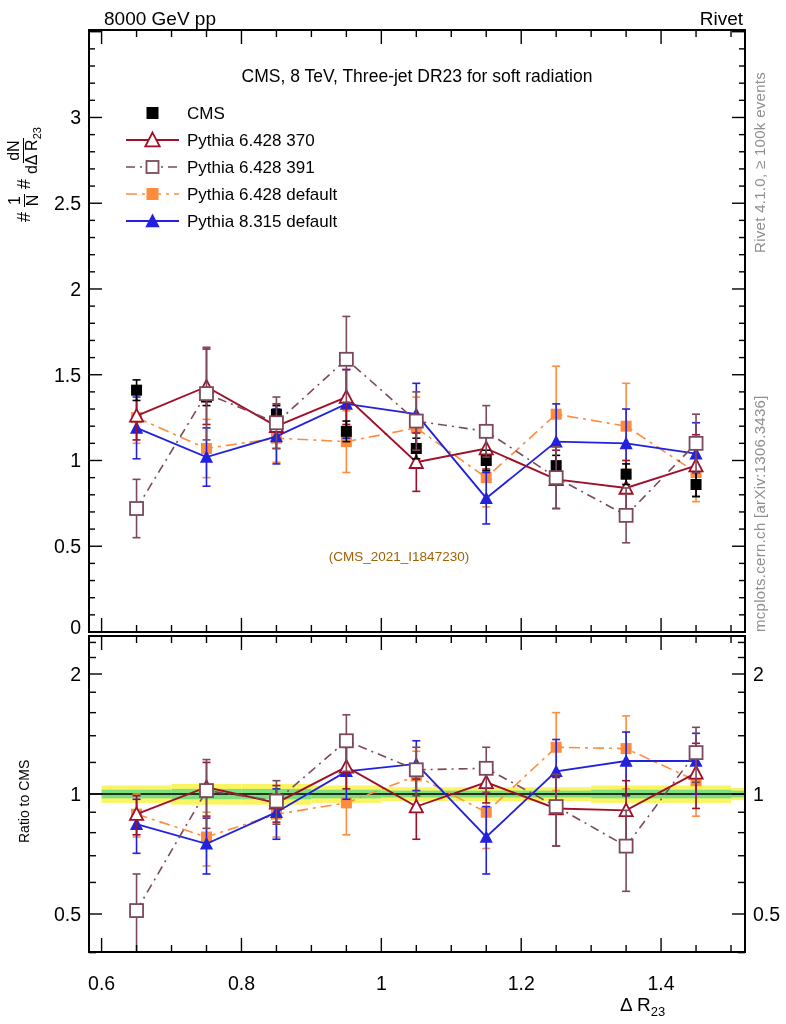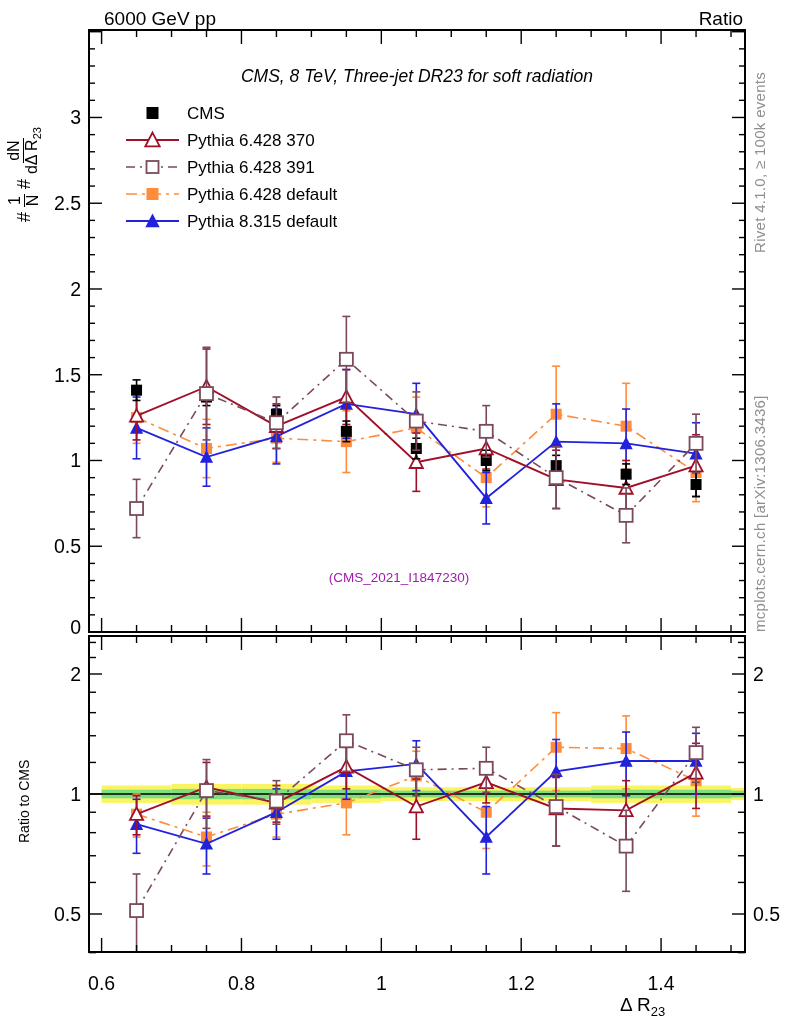--- a/index.html
+++ b/index.html
@@ -1,38 +1,38 @@
 <!DOCTYPE html>
 <html><head>
 <meta charset="utf-8">
 <style>
   html,body{margin:0;padding:0;background:#fff;}
   body{width:786px;height:1024px;position:relative;overflow:hidden;
        font-family:"Liberation Sans","DejaVu Sans",sans-serif;color:#000;}
   .abs{position:absolute;}
   .hdr{font-size:19px;}
-  .title-line{left:89px;top:66px;width:656px;text-align:center;font-size:17.5px;font-style:italic;}
-  .watermark{left:89px;top:570px;width:620px;text-align:center;font-size:13.5px;color:#a21caf;}
+  .title-line{left:89px;top:66px;width:656px;text-align:center;font-size:17.5px;}
+  .watermark{left:89px;top:549px;width:620px;text-align:center;font-size:13.5px;color:#a16207;}
   .rot{transform:rotate(-90deg);transform-origin:0 0;white-space:nowrap;}
   .side-note{font-size:15px;color:#8f8f8f;letter-spacing:0.3px;}
   .ratio-ylab{font-size:14px;}
   .ylabel-main{display:flex;align-items:center;gap:5px;font-size:16px;}
   .ylabel-main .hash{font-size:18px;}
   .frac{display:inline-flex;flex-direction:column;align-items:center;line-height:1.05;}
   .frac .num{border-bottom:1.5px solid #000;padding:0 2px;}
   sub.small{font-size:11px;}
   .xlab{left:620px;top:994px;width:145px;font-size:19px;}
   .xlab sub{font-size:13px;}
   svg text{font-family:"Liberation Sans","DejaVu Sans",sans-serif;}
 </style>
 </head>
 <body>
 
-<div class="abs hdr" style="left:104px;top:8px;">6000 GeV pp</div>
-<div class="abs hdr" style="right:43px;top:8px;">Ratio</div>
+<div class="abs hdr" style="left:104px;top:8px;">8000 GeV pp</div>
+<div class="abs hdr" style="right:43px;top:8px;">Rivet</div>
 
 <div class="abs rot ylabel-main" style="left:6px;top:222px;">
   <span class="hash">#</span>
   <span class="frac">
     <span class="num">1</span>
     <span class="den">N</span>
   </span>
   <span class="hash">#</span>
   <span class="frac">
     <span class="num">dN</span>

